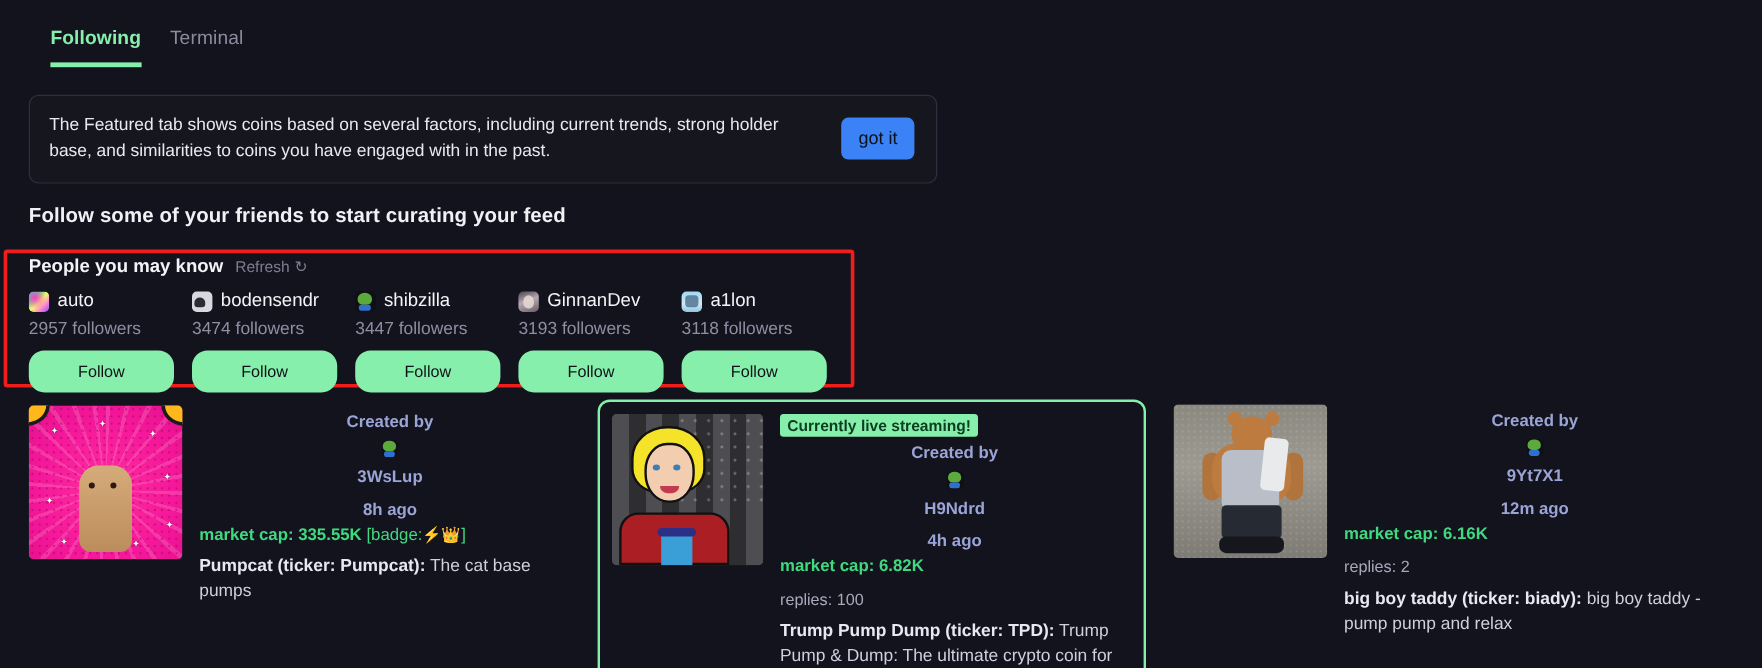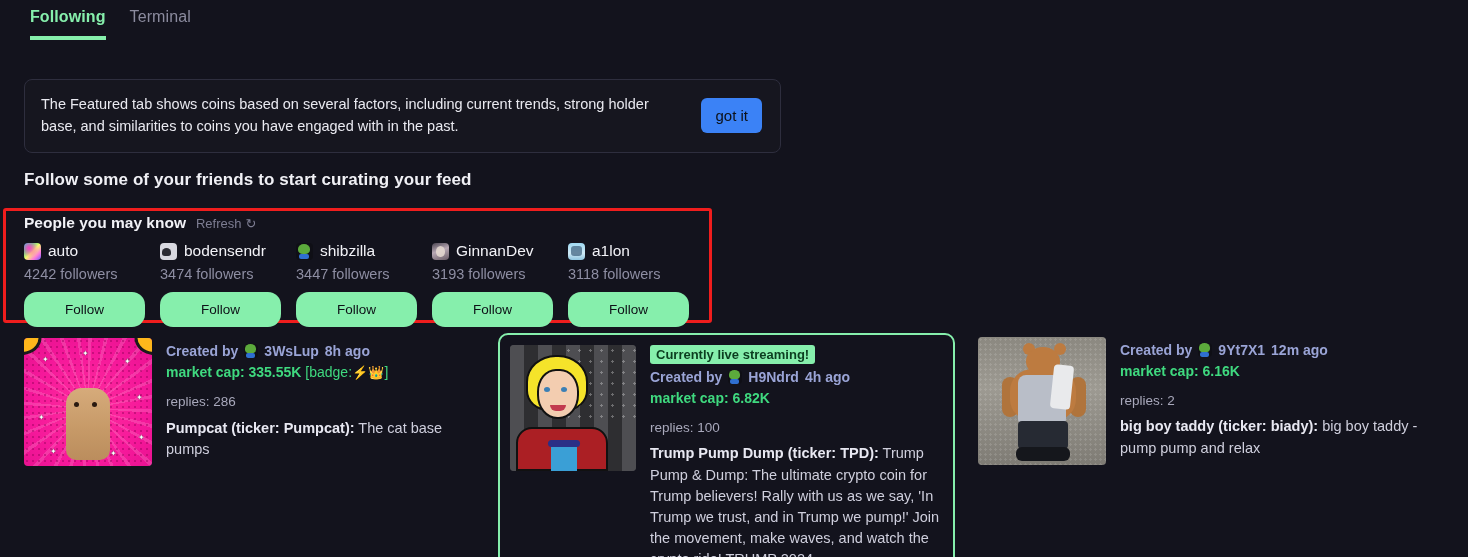--- a/index.html
+++ b/index.html
@@ -13,25 +13,25 @@
 
   body {
     font-family: "Liberation Sans", sans-serif;
     color: #e8e8ef;
     position: relative;
   }
 
   
   .tabbar {
     position: absolute;
-    top: 0; left: 0;
+    top: 0; left: 12px;
     display: flex;
     align-items: flex-start;
     gap: 24px;
-    padding: 8px 0 0 30px;
+    padding: 24px 0 0 30px;
   }
   .tab {
     font-size: 16px;
     font-weight: 700;
     padding-bottom: 10px;
     cursor: pointer;
     letter-spacing: .1px;
   }
   .tab.active {
     color: #86efac;
@@ -388,20 +388,21 @@
     margin-bottom: 3px;
   }
   .line-created {
     font-size: 14px;
     font-weight: 700;
     color: #9aa4d6;
     display: flex;
     align-items: center;
     gap: 6px;
     line-height: 1.45;
+    flex-direction: column;
   }
   .mini-av {
     width: 14px; height: 14px; border-radius: 4px; flex: none;
     position: relative; background: #0f0f16; overflow: hidden;
   }
   .mini-av::before {
     content: ""; position: absolute; left: 1px; top: 0;
     width: 11px; height: 9px; background: #5caa3c; border-radius: 50% 50% 40% 40%;
   }
   .mini-av::after {
@@ -461,21 +462,21 @@
       </span>
     </div>
 
     <div class="people-row">
 
       <div class="person">
         <div class="person-top">
           <span class="avatar av-auto"></span>
           <span class="person-name">auto</span>
         </div>
-        <div class="person-followers">4242 followers</div>
+        <div class="person-followers">2957 followers</div>
         <button class="follow-btn">Follow</button>
       </div>
 
       <div class="person">
         <div class="person-top">
           <span class="avatar av-boden"></span>
           <span class="person-name">bodensendr</span>
         </div>
         <div class="person-followers">3474 followers</div>
         <button class="follow-btn">Follow</button>
@@ -537,21 +538,20 @@
         <span class="mini-av"></span>
         <span class="created-user">3WsLup</span>
         <span class="created-time">8h ago</span>
       </div>
       <div class="line-mcap">
         <span>market cap: 335.55K</span>
         <span class="badge-wrap">
           <span>[badge:</span><span class="badge-emoji">⚡👑</span><span>]</span>
         </span>
       </div>
-      <div class="line-replies">replies: 286</div>
       <div class="line-desc"><span class="desc-title">Pumpcat (ticker: Pumpcat):</span><span> The cat base pumps</span></div>
     </div>
   </div>
 
   <div class="card card-2">
     <div class="thumb thumb-2">
       <div class="t2-bg"></div>
         <div class="t2-stripes"></div>
         <div class="t2-stars"></div>
       <div class="t2-jacket"></div>

